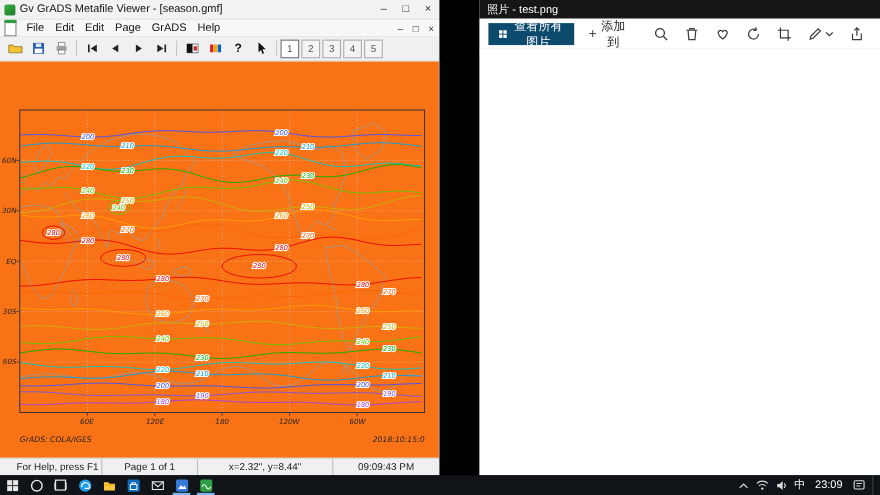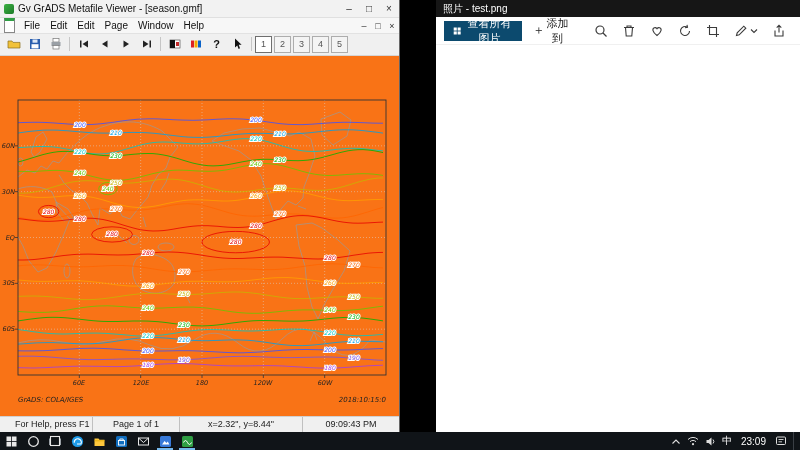--- a/index.html
+++ b/index.html
@@ -89,21 +89,21 @@
       <span class="wc">□</span>
       <span class="wc">×</span>
     </div>
 
     <div class="g-menu">
       <span class="mdi-doc"></span>
       <span class="mi">File</span>
       <span class="mi">Edit</span>
       <span class="mi">Edit</span>
       <span class="mi">Page</span>
-      <span class="mi">Window</span>
+      <span class="mi">GrADS</span>
       <span class="mi">Help</span>
       <span class="fs"></span>
       <span class="wc small">–</span>
       <span class="wc small">□</span>
       <span class="wc small">×</span>
     </div>
 
     <div class="g-tools">
       <span class="tb">
         <svg width="14" height="14" viewBox="0 0 14 14">

